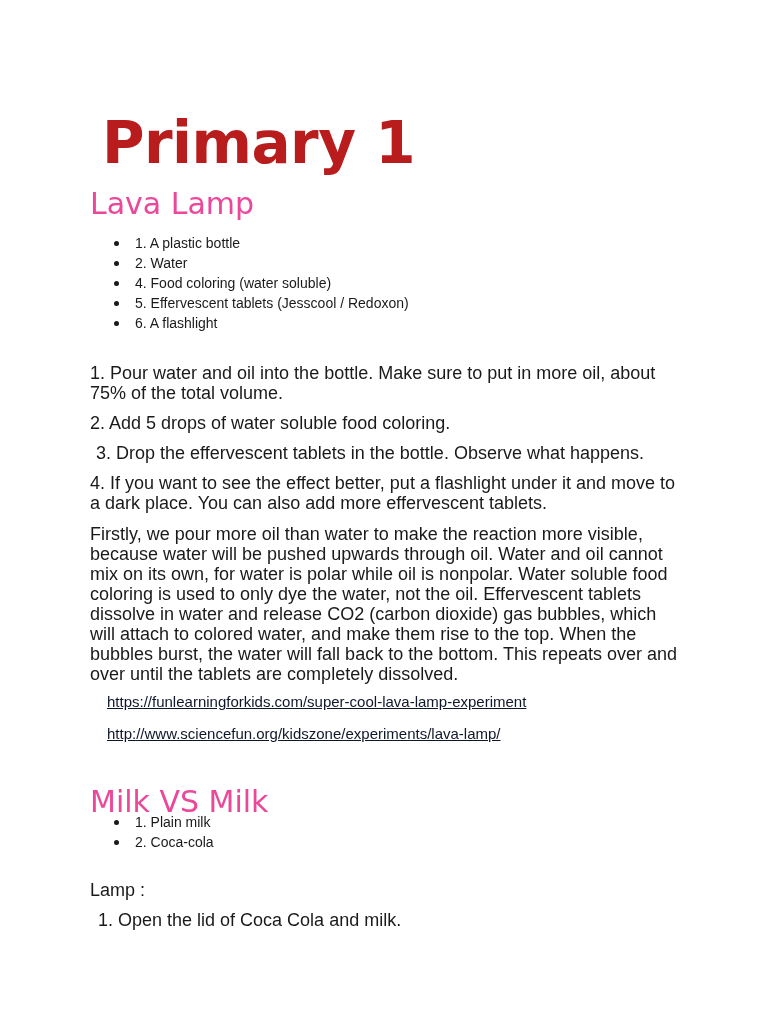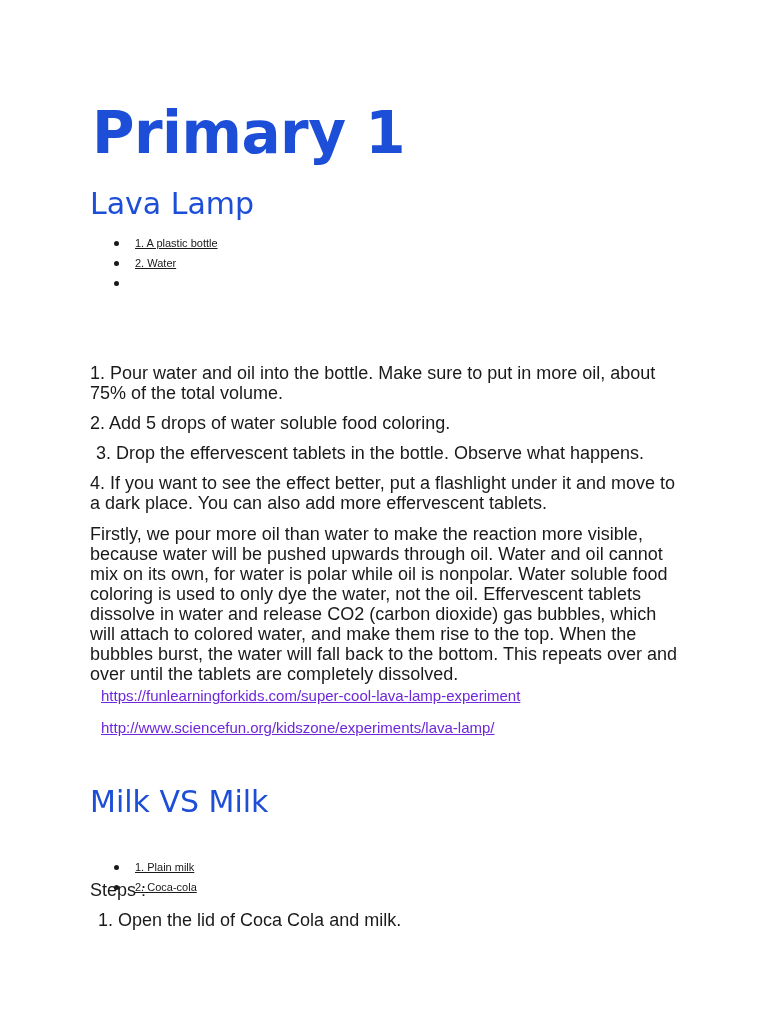--- a/index.html
+++ b/index.html
@@ -18,56 +18,55 @@
     .page {
       position: absolute;
       left: 90px;
       top: 0;
       width: 590px;
     }
     .title {
       position: absolute;
       top: 96px;
       left: 0;
-      margin: 2px;
+      margin: 12px;
       font-family: "DejaVu Sans", sans-serif;
       font-weight: bold;
       font-size: 58px;
       line-height: 70px;
       letter-spacing: -0.5px;
-      color: #1d4ed8;
+      color: #b91c1c;
       white-space: nowrap;
     }
     .h2 {
       position: absolute;
       left: 0;
       margin: 0;
       font-family: "DejaVu Sans", sans-serif;
       font-weight: normal;
       font-size: 30px;
       line-height: 40px;
-      color: #1d4ed8;
+      color: #ec4899;
       white-space: nowrap;
     }
     .bullets {
       position: absolute;
       left: 0;
       margin: 0;
       padding: 0;
       list-style: none;
     }
     .bullets li {
       position: relative;
       padding-left: 45px;
-      font-size: 11px;
+      font-size: 14px;
       line-height: 20px;
       height: 20px;
       white-space: nowrap;
       color: #1a1a1a;
-      text-decoration: underline;
     }
     .bullets li .dot {
       position: absolute;
       left: 24px;
       top: 8px;
       width: 5px;
       height: 5px;
       border-radius: 50%;
       background: #1a1a1a;
     }
@@ -76,56 +75,58 @@
       left: 0;
       margin: 0;
       width: 590px;
       font-size: 18px;
       line-height: 20px;
       color: #1a1a1a;
     }
     .link {
       position: absolute;
       left: 0;
-      margin: 11px;
+      margin: 17px;
       font-size: 15px;
       line-height: 20px;
-      color: #6d28d9;
+      color: #0f172a;
       text-decoration: underline;
       white-space: nowrap;
     }
   </style>
 </head>
 <body>
 
 <div class="page">
 
   <h1 class="title">Primary 1</h1>
 
   <h2 class="h2" style="top:184px;">Lava Lamp</h2>
 
   <ul class="bullets" style="top:233px;">
     <li><span class="dot"></span><span>1. A plastic bottle</span></li>
     <li><span class="dot"></span><span>2. Water</span></li>
-    <li><span class="dot"></span></li>
+    <li><span class="dot"></span><span>4. Food coloring (water soluble)</span></li>
+    <li><span class="dot"></span><span>5. Effervescent tablets (Jesscool / Redoxon)</span></li>
+    <li><span class="dot"></span><span>6. A flashlight</span></li>
   </ul>
 
   <p class="para" style="top:363px;">1. Pour water and oil into the bottle. Make sure to put in more oil, about 75% of the total volume.</p>
   <p class="para" style="top:413px;">2. Add 5 drops of water soluble food coloring.</p>
   <p class="para" style="top:443px;margin-left:6px;">3. Drop the effervescent tablets in the bottle. Observe what happens.</p>
   <p class="para" style="top:473px;">4. If you want to see the effect better, put a flashlight under it and move to a dark place. You can also add more effervescent tablets.</p>
 
   <p class="para" style="top:524px;">Firstly, we pour more oil than water to make the reaction more visible, because water will be pushed upwards through oil. Water and oil cannot mix on its own, for water is polar while oil is nonpolar. Water soluble food coloring is used to only dye the water, not the oil. Effervescent tablets dissolve in water and release CO2 (carbon dioxide) gas bubbles, which will attach to colored water, and make them rise to the top. When the bubbles burst, the water will fall back to the bottom. This repeats over and over until the tablets are completely dissolved.</p>
 
   <a class="link" style="top:675px;">https://funlearningforkids.com/super-cool-lava-lamp-experiment</a>
   <a class="link" style="top:707px;">http://www.sciencefun.org/kidszone/experiments/lava-lamp/</a>
 
   <h2 class="h2" style="top:782px;">Milk VS Milk</h2>
 
-  <ul class="bullets" style="top:857px;">
+  <ul class="bullets" style="top:812px;">
     <li><span class="dot"></span><span>1. Plain milk</span></li>
     <li><span class="dot"></span><span>2. Coca-cola</span></li>
   </ul>
 
-  <p class="para" style="top:880px;">Steps :</p>
+  <p class="para" style="top:880px;">Lamp :</p>
   <p class="para" style="top:910px;margin-left:8px;">1. Open the lid of Coca Cola and milk.</p>
 
 </div>
 
 </body></html>

